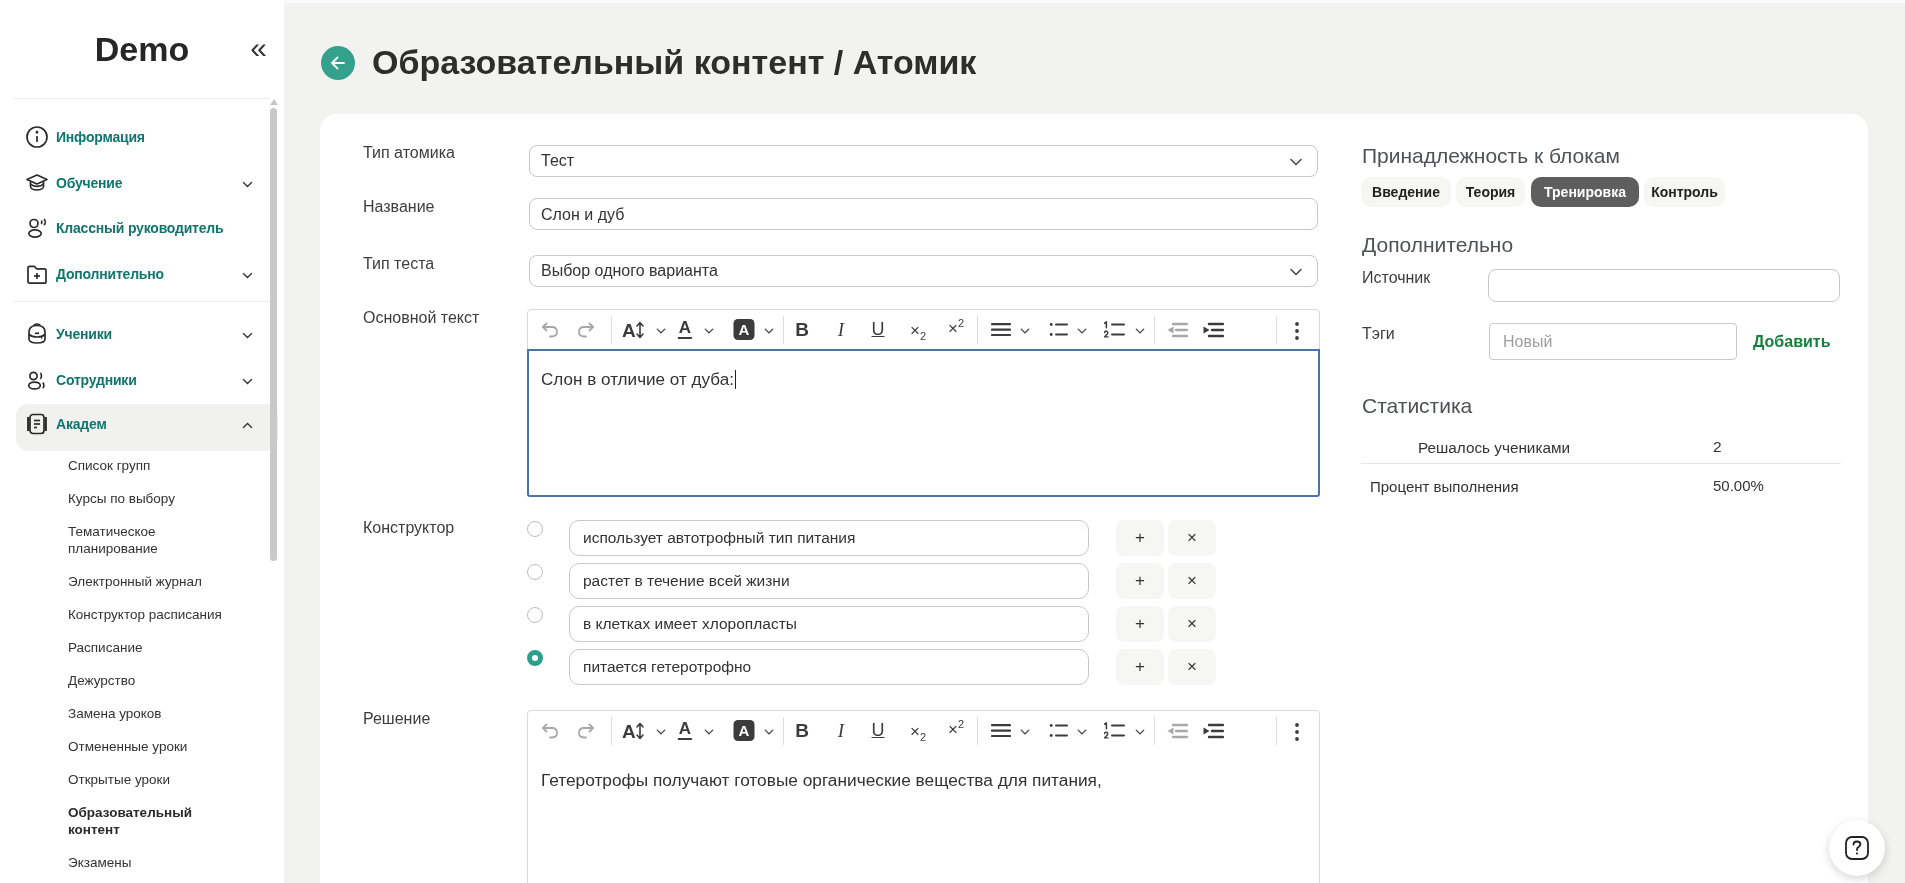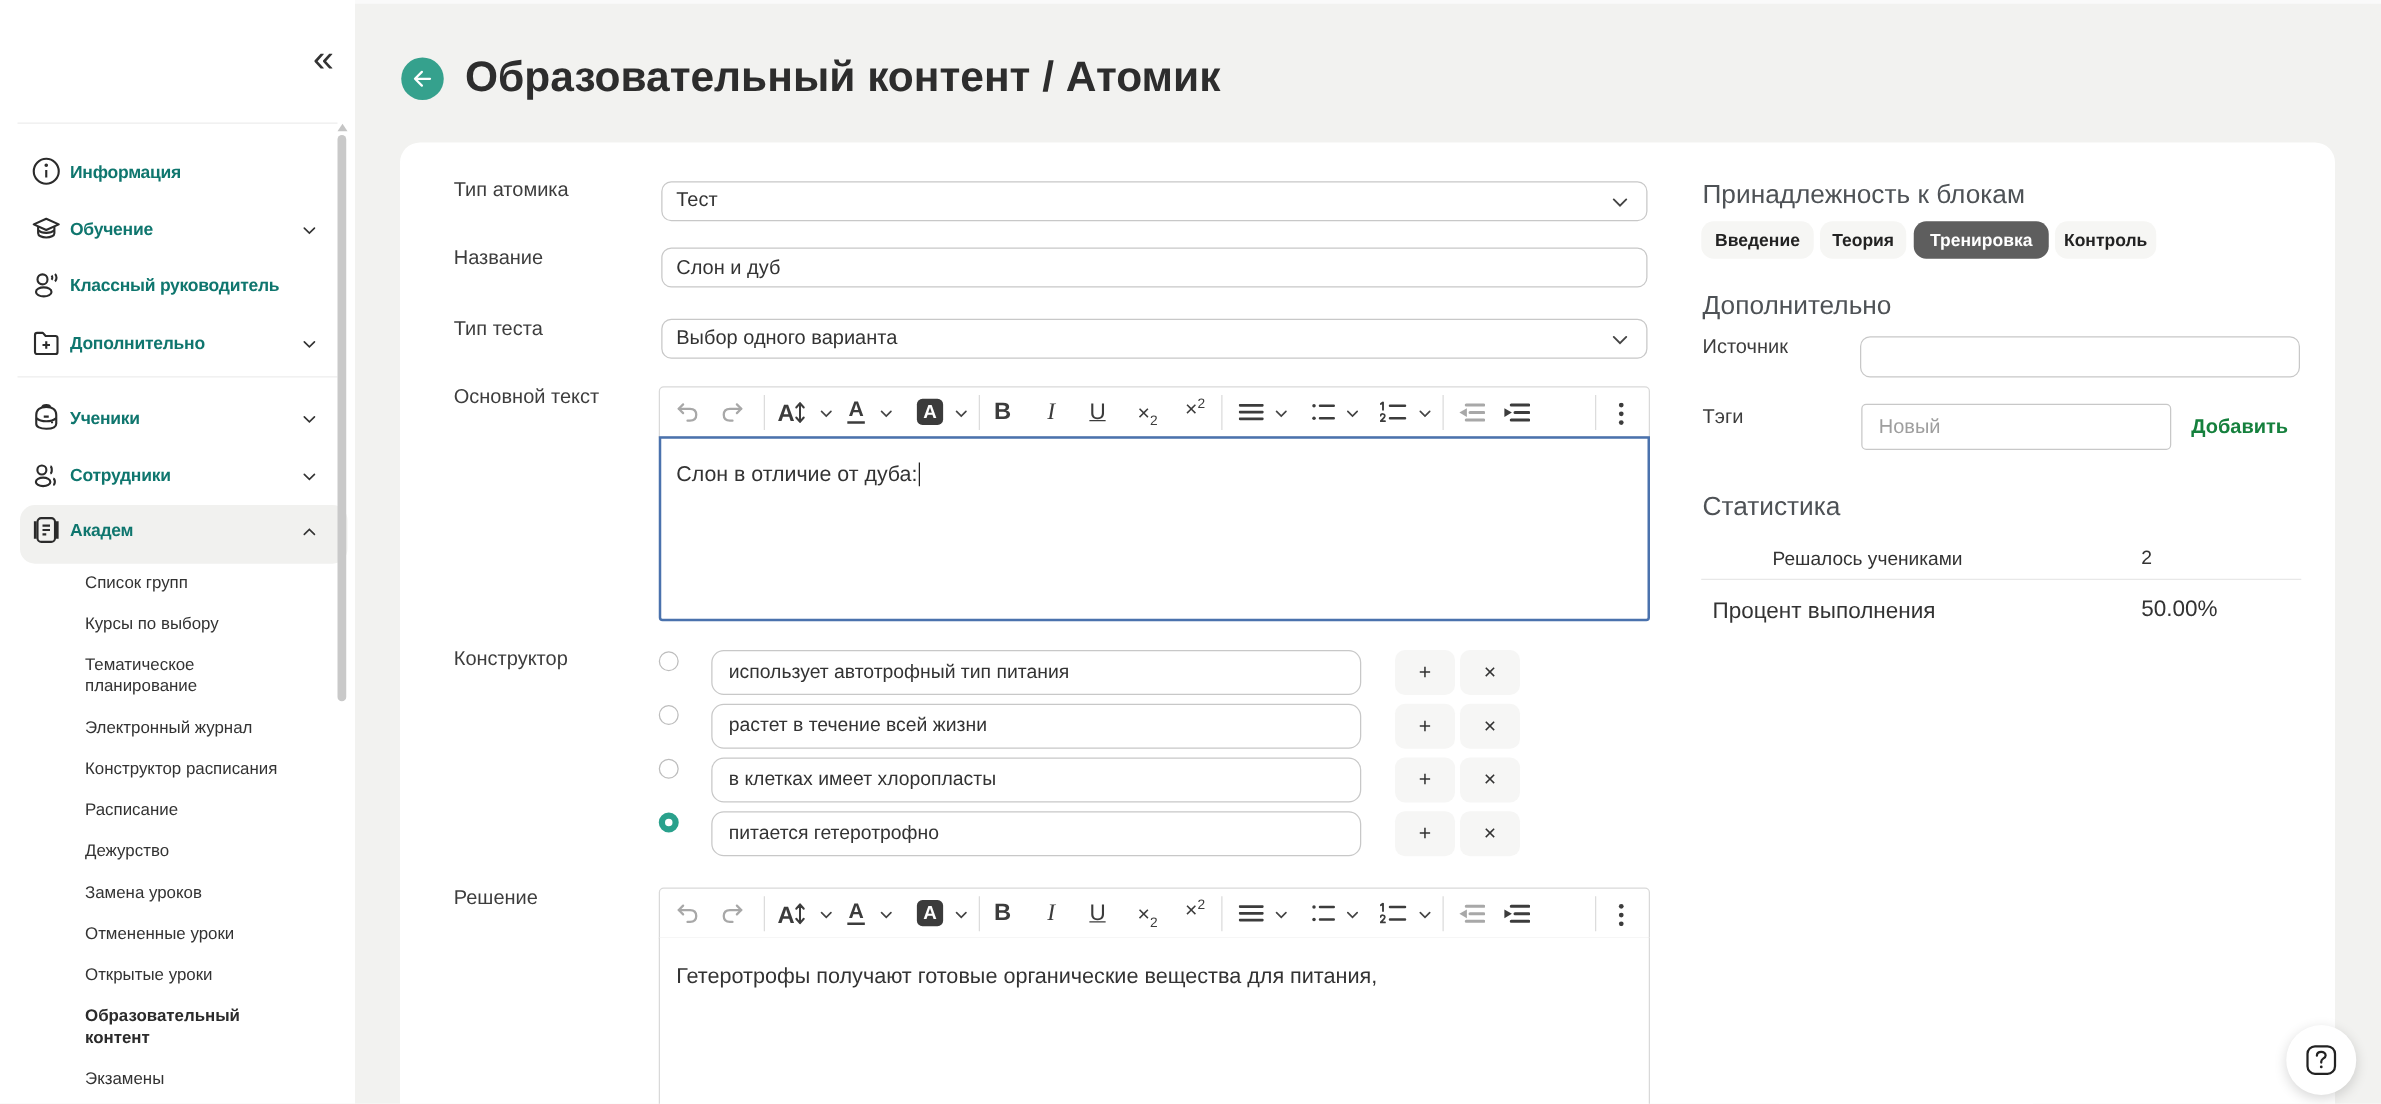--- a/index.html
+++ b/index.html
@@ -51,20 +51,21 @@
   .tab { position:absolute; top:177px; height:30px; border-radius:10px; background:#f6f6f4; font-size:14px; font-weight:bold; color:#222; text-align:center; line-height:30px; }
   .tab.act { background:#5e5e5e; color:#fff; }
 
   
   #help { position:absolute; left:1829px; top:820px; width:56px; height:56px; border-radius:50%; background:#fff; box-shadow:0 3px 10px rgba(0,0,0,0.16); }
 </style>
 </head>
 <body>
 
 <div id="sidebar">
+  <div id="logo">Demo</div>
   <div id="collapse">«</div>
   <div class="sdiv" style="top:98px;"></div>
   <div class="sdiv" style="top:301px;"></div>
   <div id="academ-pill"></div>
 
   <svg class="mi-ic" style="top:125px;" viewBox="0 0 24 24" fill="none" stroke="#2b2b2b" stroke-width="1.7">
       <circle cx="12" cy="12" r="10"></circle>
       <line x1="12" y1="11" x2="12" y2="17"></line>
       <circle cx="12" cy="7.2" r="0.6" fill="#2b2b2b"></circle>
     </svg>
@@ -363,22 +364,22 @@
 
 <div class="flabel" style="left:1362px; top:325px;">Тэги</div>
 <div class="fbox" style="left:1489px; top:323px; width:248px; height:37px; border-radius:4px;"></div>
 <div class="ftext" style="left:1503px; top:333px; color:#9e9e9e;">Новый</div>
 <div class="ftext" style="left:1753px; top:333px; font-weight:bold; color:#15803d;">Добавить</div>
 
 <div class="rph" style="left:1362px; top:394px;text-align:right;">Статистика</div>
 <div class="ftext" style="left:1370px; top:439px; font-size:15.3px;margin-left:48px;">Решалось учениками</div>
 <div class="ftext" style="left:1713px; top:438px; font-size:15.5px;">2</div>
 <div class="abs" style="left:1361px; top:463px; width:480px; height:1px; background:#e8e8e8;"></div>
-<div class="ftext" style="left:1370px; top:478px; font-size:18px;">Процент выполнения</div>
-<div class="ftext" style="left:1713px; top:477px; font-size:18px;">50.00%</div>
+<div class="ftext" style="left:1370px; top:478px; font-size:15px;">Процент выполнения</div>
+<div class="ftext" style="left:1713px; top:477px; font-size:15px;">50.00%</div>
 
 <div id="help">
   <svg style="position:absolute;left:14px;top:14px;" width="28" height="28" viewBox="0 0 28 28" fill="none" stroke="#222" stroke-width="1.8">
       <rect x="3" y="3" width="22" height="22" rx="6"></rect>
       <path d="M10.5 10.5 C10.5 8.6 12 7.5 14 7.5 C16 7.5 17.5 8.7 17.5 10.4 C17.5 12.8 14 12.7 14 15.2 V16" stroke-linecap="round"></path>
       <circle cx="14" cy="19.5" r="1.1" fill="#222" stroke="none"></circle>
     </svg>
 </div>
 
 </body></html>

